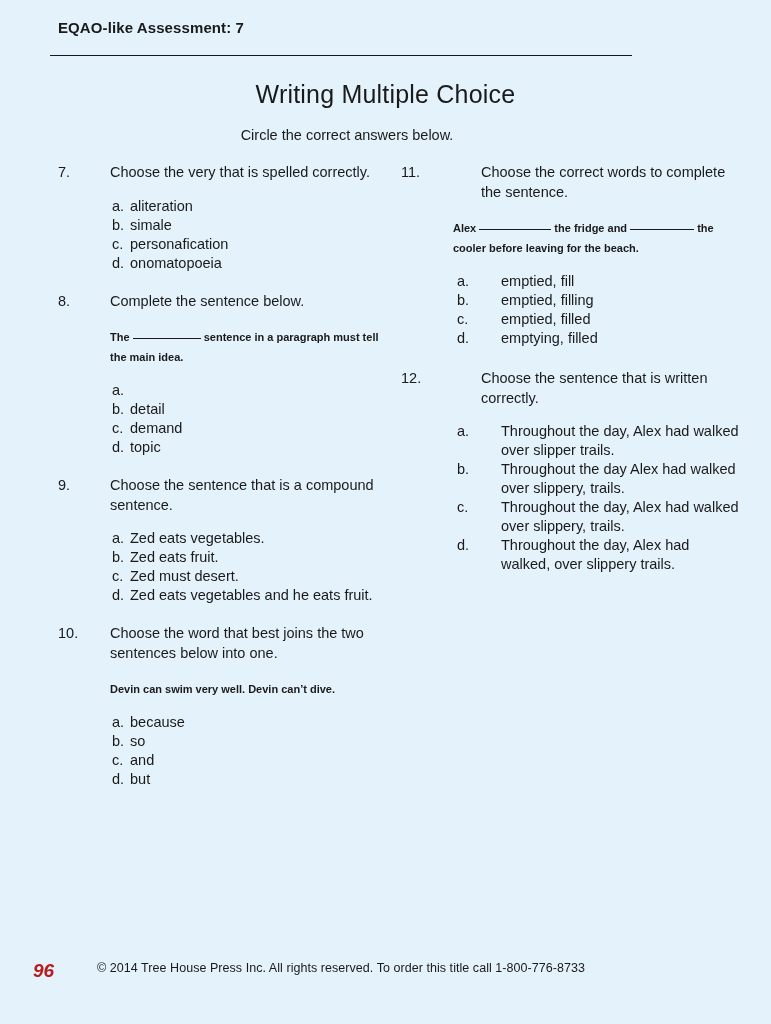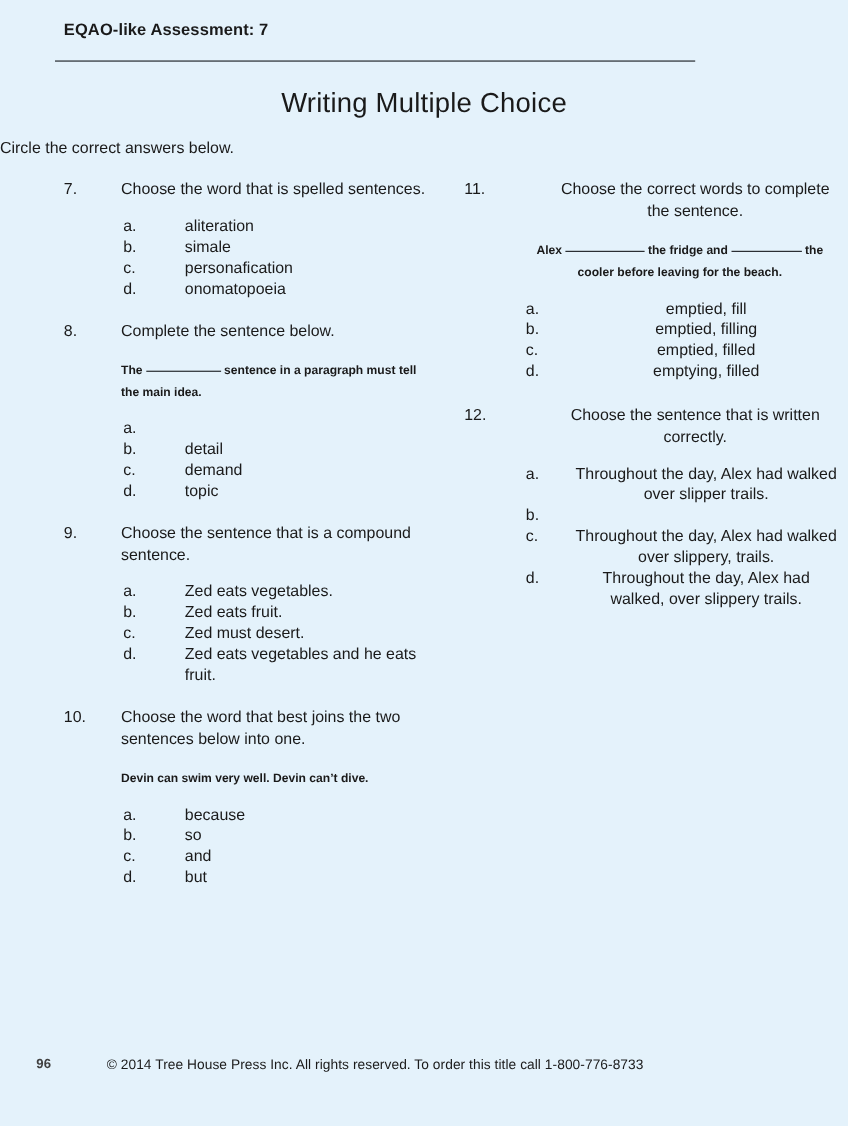--- a/index.html
+++ b/index.html
@@ -49,31 +49,31 @@
     text-align: center;
     font-size: 25px;
     font-weight: normal;
     letter-spacing: 0.2px;
   }
   .subtitle {
     position: absolute;
     left: 0;
     top: 127px;
     width: 694px;
-    text-align: left;
+    text-align: center;
     font-size: 14.5px;
   }
 
   
   .col {
     position: absolute;
     top: 163px;
   }
   .col-left  { left: 58px;  width: 330px; }
-  .col-right { left: 422px; width: 340px; text-align: center; }
+  .col-right { left: 401px; width: 340px; }
 
   .question { position: relative; }
   .q-left  { margin-bottom: 19px; }
   .q-right { margin-bottom: 20px; }
 
   .q-head {
     position: relative;
     display: block;
   }
   .q-num {
@@ -119,33 +119,34 @@
     line-height: 19px;
     min-height: 19px;
   }
   .opt-letter {
     position: absolute;
     left: 0;
     top: 0;
   }
   .opt-text {
     display: block;
-    margin-left: 56px;
+    margin-left: 18px;
   }
   .col-right .options { margin-left: 56px; }
   .col-right .opt-text { margin-left: 44px; }
 
   
   .page-number {
     position: absolute;
     left: 33px;
     top: 960px;
-    font-size: 12px;
+    font-size: 19px;
     font-weight: bold;
-    color: #404040;
+    color: #b91c1c;
+    font-style: italic;
   }
   .copyright {
     position: absolute;
     left: 0;
     top: 961px;
     width: 682px;
     text-align: center;
     font-size: 12.5px;
     letter-spacing: 0.05px;
   }
@@ -159,21 +160,21 @@
   <div class="header-rule"></div>
 
   <div class="title">Writing Multiple Choice</div>
   <div class="subtitle">Circle the correct answers below.</div>
 
   <div class="col col-left">
 
     <div class="question q-left">
       <div class="q-head">
         <span class="q-num">7.</span>
-        <span class="q-stem">Choose the word that is spelled sentences.</span>
+        <span class="q-stem">Choose the very that is spelled correctly.</span>
       </div>
       <div class="options">
         <div class="option">
           <span class="opt-letter">a.</span>
           <span class="opt-text">aliteration</span>
         </div>
         <div class="option">
           <span class="opt-letter">b.</span>
           <span class="opt-text">simale</span>
         </div>
@@ -299,20 +300,21 @@
         <span class="q-num">12.</span>
         <span class="q-stem">Choose the sentence that is written correctly.</span>
       </div>
       <div class="options">
         <div class="option">
           <span class="opt-letter">a.</span>
           <span class="opt-text">Throughout the day, Alex had walked over slipper trails.</span>
         </div>
         <div class="option">
           <span class="opt-letter">b.</span>
+          <span class="opt-text">Throughout the day Alex had walked over slippery, trails.</span>
         </div>
         <div class="option">
           <span class="opt-letter">c.</span>
           <span class="opt-text">Throughout the day, Alex had walked over slippery, trails.</span>
         </div>
         <div class="option">
           <span class="opt-letter">d.</span>
           <span class="opt-text">Throughout the day, Alex had walked, over slippery trails.</span>
         </div>
       </div>

